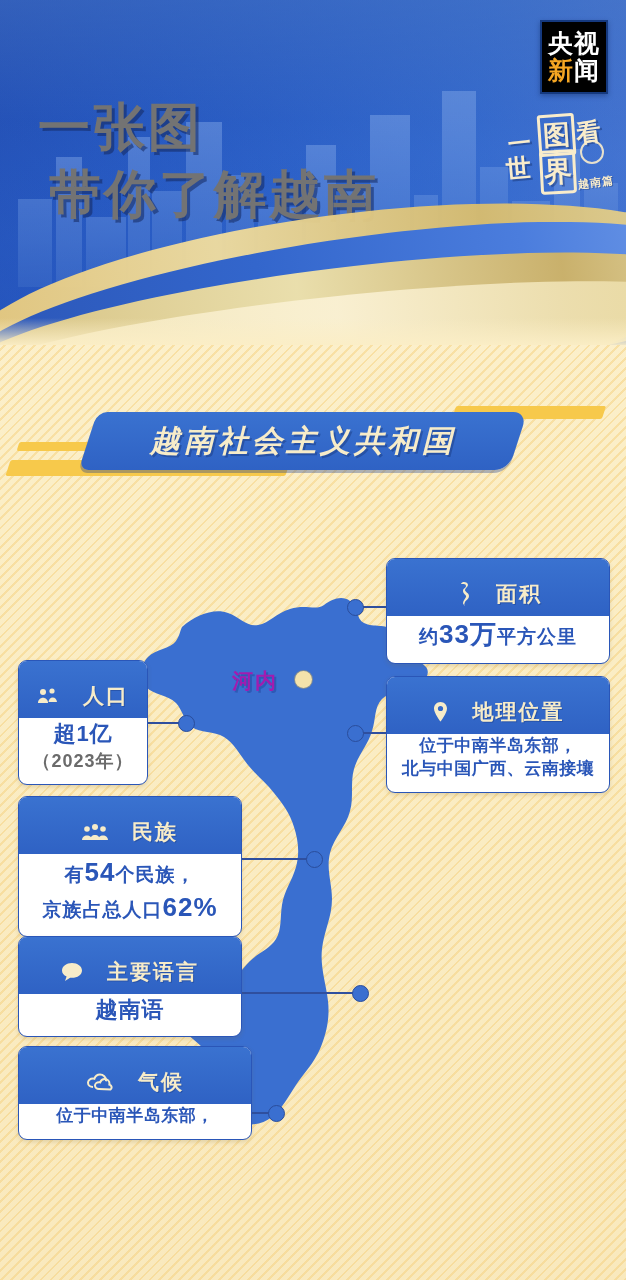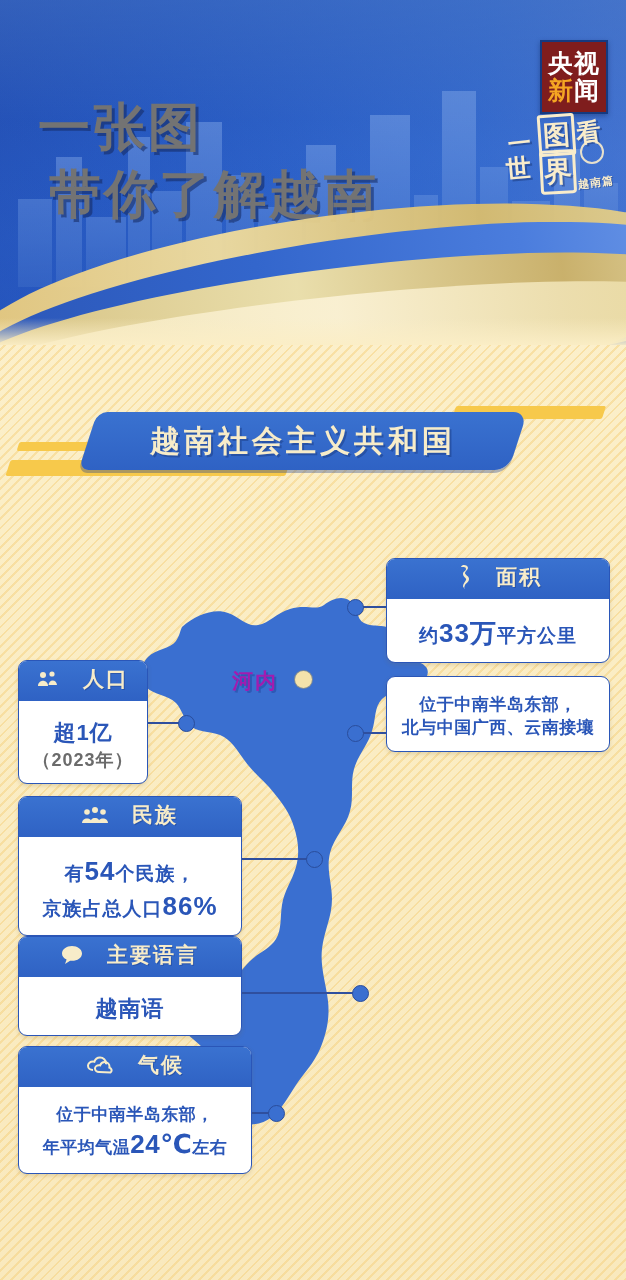--- a/index.html
+++ b/index.html
@@ -42,24 +42,23 @@
   .hero-title{
     position:absolute;left:38px;top:94px;width:440px;
     color:#737373;
     font-size:52px;line-height:1.28;font-weight:700;letter-spacing:3px;
     text-shadow:3px 3px 0 rgba(20,40,95,.55);
   }
   .hero-title .l2{margin-left:11px;}
 
   .cctv-logo{
     position:absolute;right:18px;top:20px;width:64px;height:70px;
-    background:#7f1d1d;border:2px solid #15397f;
+    background:#000000;border:2px solid #15397f;
     display:flex;flex-direction:column;align-items:center;justify-content:center;
     box-shadow:0 2px 5px rgba(10,25,70,.35);
-    margin-top:20px;
   }
   .cctv-logo span{
     font-size:25px;font-weight:700;letter-spacing:1px;line-height:1.08;
     font-family:"Liberation Sans","DejaVu Sans",sans-serif;
   }
   .cctv-logo .r1{color:#ffffff;}
   .cctv-logo .r2 b{color:#f5a623;font-weight:700;}
   .cctv-logo .r2 i{color:#ffffff;font-style:normal;}
 
   .badge{
@@ -90,21 +89,21 @@
   .rb2{top:240px;height:150px;background:linear-gradient(90deg,#2b55b6 0%,#3366cc 40%,#4b7ddd 75%,#6f9ae8 100%);
        transform:rotate(-8.5deg);}
   .rb3{top:268px;height:120px;background:linear-gradient(90deg,#d9c27c 0%,#efe2ab 45%,#cdb268 80%,#e5d59c 100%);
        transform:rotate(-7deg);opacity:.97;}
   .rb4{top:296px;height:90px;background:linear-gradient(90deg,#f3e6b8 0%,#fbf2d6 50%,#e8d89e 100%);
        transform:rotate(-6deg);opacity:.9;}
   .hero-mask{position:absolute;left:0;top:318px;width:626px;height:40px;
     background:linear-gradient(180deg,rgba(251,238,198,0) 0%,#fbeec6 72%);}
 
   
-  .banner-wrap{position:absolute;left:0;top:398px;width:626px;height:86px;}
+  .banner-wrap{position:absolute;left:0;top:398px;width:626px;height:86px;font-style:italic;}
   .gold-thin{position:absolute;left:18px;top:44px;width:110px;height:9px;background:#f7c94b;
     transform:skewX(-18deg);border-radius:2px;}
   .gold-thick{position:absolute;left:8px;top:62px;width:280px;height:16px;background:#f7c94b;
     transform:skewX(-18deg);border-radius:2px;}
   .gold-right{position:absolute;right:22px;top:8px;width:150px;height:13px;background:#f7c94b;
     transform:skewX(-18deg);border-radius:2px;}
   .banner{
     position:absolute;left:88px;top:14px;width:430px;height:58px;
     background:linear-gradient(180deg,#3a72d0 0%,#2f62c4 100%);
     transform:skewX(-18deg);
@@ -126,27 +125,27 @@
   .hanoi-label{position:absolute;left:122px;top:92px;color:#a21caf;font-size:21px;font-weight:700;
     letter-spacing:2px;text-shadow:2px 2px 0 rgba(30,65,150,.45);}
 
   
   .card{position:absolute;background:#ffffff;border:1.5px solid #2a56b8;border-radius:9px;
     overflow:hidden;box-shadow:0 2px 4px rgba(120,100,50,.18);}
   .card .head{
     background:linear-gradient(180deg,#3a72d0 0%,#2f62c4 100%);
     color:#f7ecc9;font-size:21px;font-weight:700;letter-spacing:2px;
     display:flex;align-items:center;justify-content:center;gap:24px;
-    padding:4px 10px 8px;
+    padding:21px 10px 8px;
     text-shadow:1px 1px 0 rgba(25,55,125,.4);
   }
   .card .head .ic{display:inline-flex;align-items:center;justify-content:center;}
   .card .body{
     color:#2a56b8;font-weight:700;text-align:center;
-    padding:17px 10px 11px;line-height:1.35;
+    padding:1px 10px 11px;line-height:1.35;
   }
   .card .body .big{font-size:22px;letter-spacing:1px;}
   .card .body .sub{font-size:18px;color:#6b6b6b;letter-spacing:1px;}
   .card .body .one{font-size:19px;letter-spacing:1px;}
   .card .body .md{font-size:17px;letter-spacing:.5px;}
   .num{font-size:26px;}
 
   #card-area{left:386px;top:558px;width:222px;}
   #card-geo{left:386px;top:676px;width:222px;}
   #card-pop{left:18px;top:660px;width:128px;}
@@ -313,20 +312,28 @@
       <span>面积</span>
     </div>
     <div class="body">
       <div class="one">
         <span>约</span><span class="num">33万</span><span>平方公里</span>
       </div>
     </div>
   </div>
 
   <div class="card" id="card-geo">
+    <div class="head">
+      <span class="ic">
+        <svg width="17" height="22" viewBox="0 0 17 22">
+            <path fill="#f7ecc9" d="M8.5 1C4.9 1 2 3.9 2 7.5c0 4.8 6.5 13 6.5 13S15 12.3 15 7.5C15 3.9 12.1 1 8.5 1zm0 9.1a2.6 2.6 0 1 1 0-5.2 2.6 2.6 0 0 1 0 5.2z"></path>
+          </svg>
+      </span>
+      <span>地理位置</span>
+    </div>
     <div class="body">
       <div class="md">位于中南半岛东部，</div>
       <div class="md">北与中国广西、云南接壤</div>
     </div>
   </div>
 
   <div class="card" id="card-pop">
     <div class="head">
       <span class="ic">
         <svg width="22" height="18" viewBox="0 0 22 18">
@@ -356,21 +363,21 @@
             <path fill="#f7ecc9" d="M16 17c0-2.7 2.2-4.6 5-4.6S26 14.3 26 17z"></path>
           </svg>
       </span>
       <span>民族</span>
     </div>
     <div class="body">
       <div class="one">
         <span>有</span><span class="num">54</span><span>个民族，</span>
       </div>
       <div class="one">
-        <span>京族占总人口</span><span class="num">86%</span>
+        <span>京族占总人口</span><span class="num">62%</span>
       </div>
     </div>
   </div>
 
   <div class="card" id="card-lang">
     <div class="head">
       <span class="ic">
         <svg width="22" height="20" viewBox="0 0 22 20">
             <path fill="#f7ecc9" d="M11 1C5.5 1 1 4.3 1 8.4c0 2.6 1.8 4.9 4.6 6.2L4 19l5.1-3.3c.6.1 1.2.1 1.9.1 5.5 0 10-3.3 10-7.4S16.5 1 11 1z"></path>
           </svg>
@@ -387,19 +394,16 @@
       <span class="ic">
         <svg width="28" height="18" viewBox="0 0 28 18">
             <path fill="none" stroke="#f7ecc9" stroke-width="2" d="M7 14c-2.8 0-5-1.9-5-4.2S4.2 5.6 7 5.6c.5 0 1 .1 1.4.2C9.2 3.3 11.5 1.6 14 1.6c3.3 0 6 2.6 6 5.8 0 .3 0 .5-.1.8"></path>
             <path fill="none" stroke="#f7ecc9" stroke-width="2" d="M13 16c-2.2 0-4-1.5-4-3.4s1.8-3.4 4-3.4c.4 0 .8.1 1.1.2.7-1.9 2.5-3.3 4.6-3.3 2.7 0 4.8 2.1 4.8 4.6 0 .3 0 .6-.1.9 1.3.4 2.2 1.5 2.2 2.8 0 .9-.5 1.6-1.1 2z"></path>
           </svg>
       </span>
       <span>气候</span>
     </div>
     <div class="body">
       <div class="md">位于中南半岛东部，</div>
-      <div class="md">
-        <span>年平均气温</span><span class="num">24℃</span><span>左右</span>
-      </div>
     </div>
   </div>
 
 </div>
 
 </body></html>

